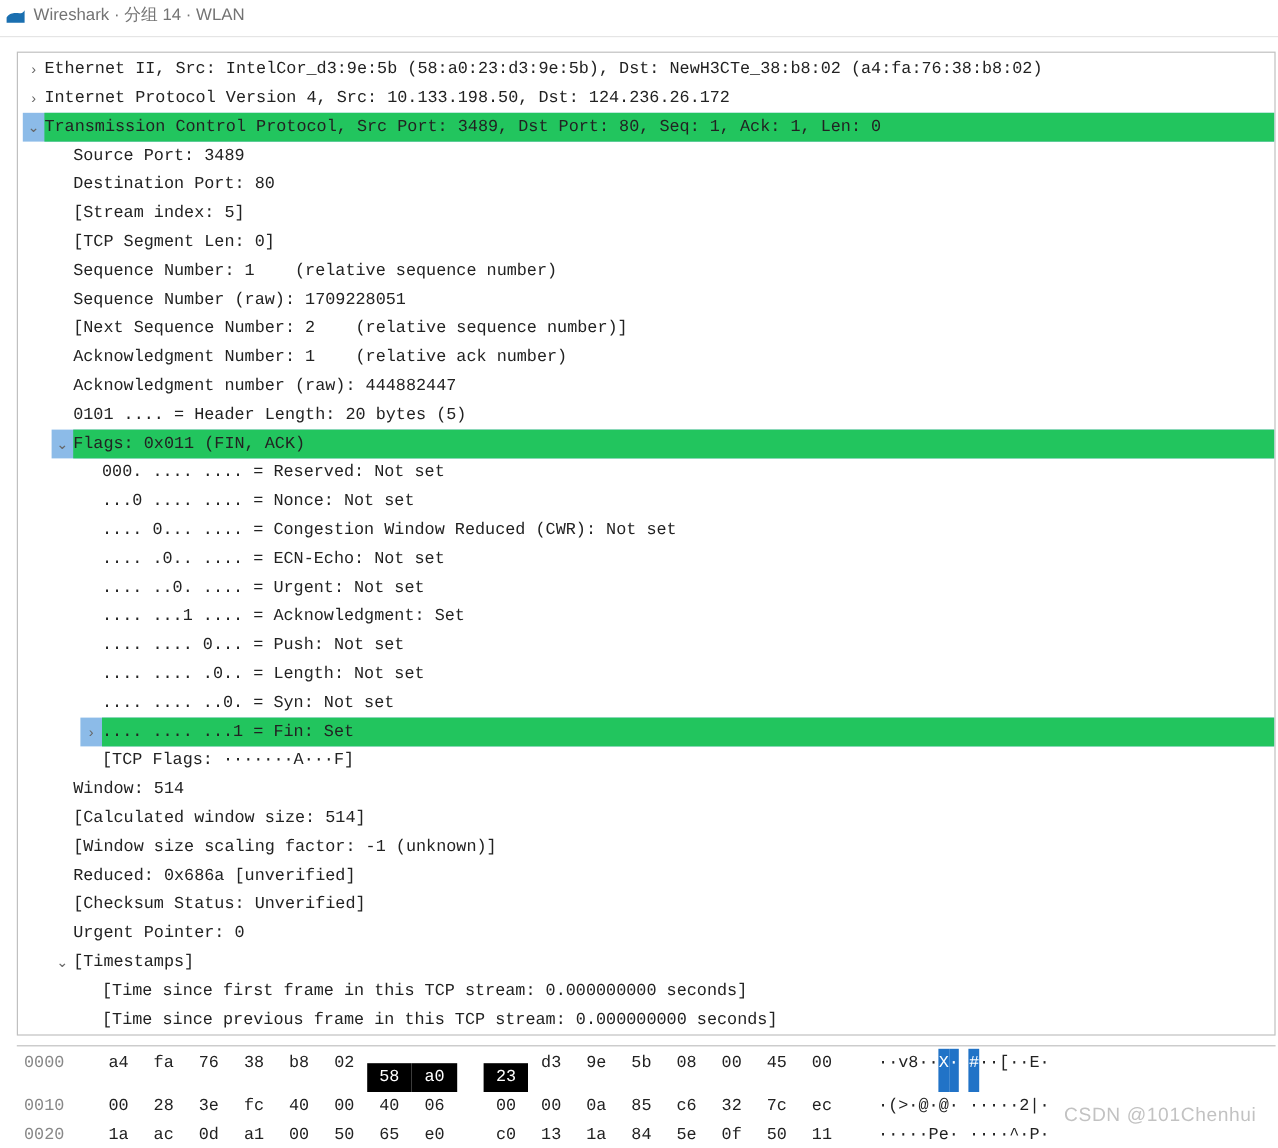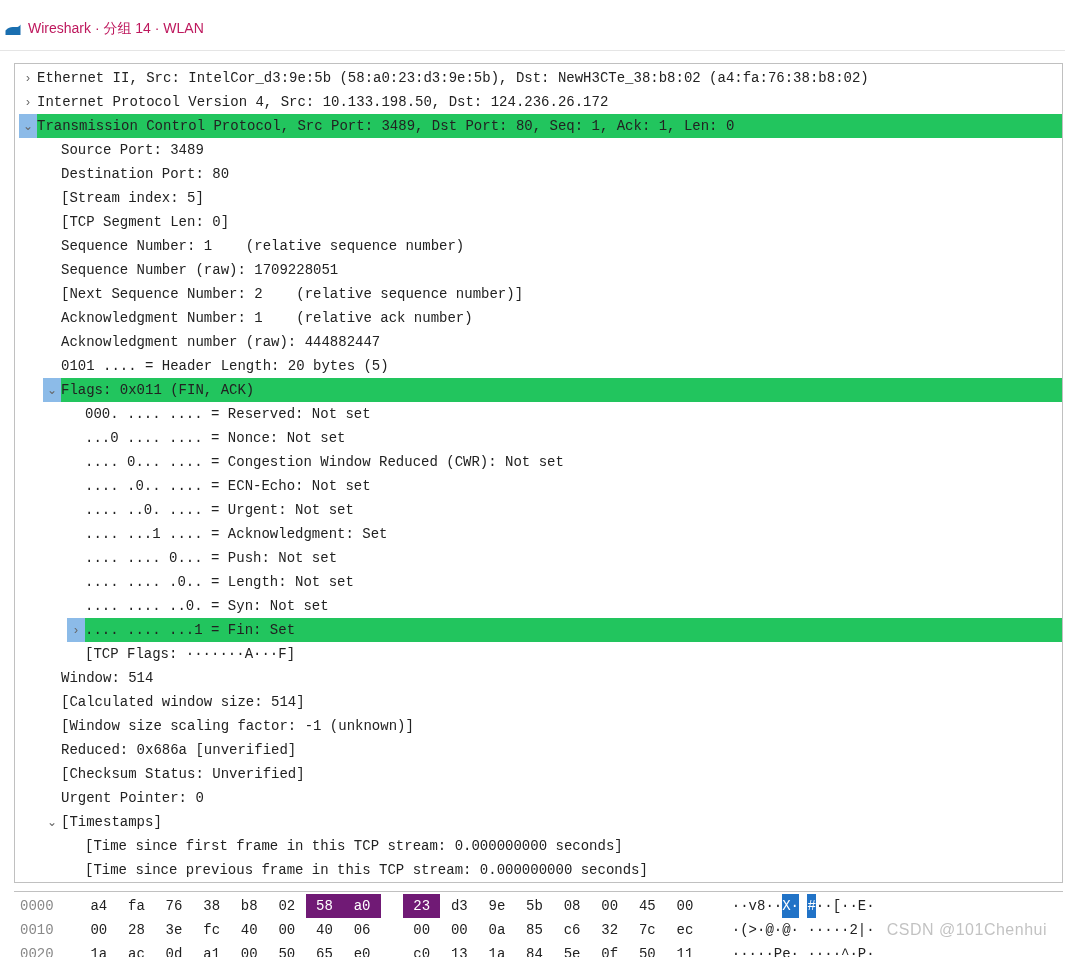--- a/index.html
+++ b/index.html
@@ -6,24 +6,25 @@
     margin: 0;
     padding: 0;
     background: #fff;
     font-family: Consolas, "Courier New", monospace;
     font-size: 14px;
     color: #222;
     width: 1065px;
   }
   .title-bar {
     display: flex;
-    padding: 20px 6px 4px 4px;
+    align-items: center;
+    padding: 0 6px 4px 4px;
     font-family: "Segoe UI", Tahoma, sans-serif;
     font-size: 14px;
-    color: #be185d;
+    color: #737373;
     border-bottom: 1px solid #e5e5e5;
     height: 26px;
   }
   .title-bar .logo {
     width: 18px;
     height: 18px;
     margin-right: 6px;
     display: inline-flex;
     align-items: center;
     justify-content: center;
@@ -92,22 +93,23 @@
     padding-left: 6px;
   }
   .hex-bytes {
     display: inline-flex;
     text-align: right;
   }
   .hex-byte {
     padding: 0 2px;
   }
   .hex-byte.hl {
-    background: #701a75;
+    background: #000000;
     color: #fff;
+    margin-top: 12px;
   }
   .hex-gap {
     width: 22px;
     display: inline-block;
   }
   .hex-ascii {
     padding-left: 28px;
     display: inline-flex;
   }
   .hex-ascii .ach {

